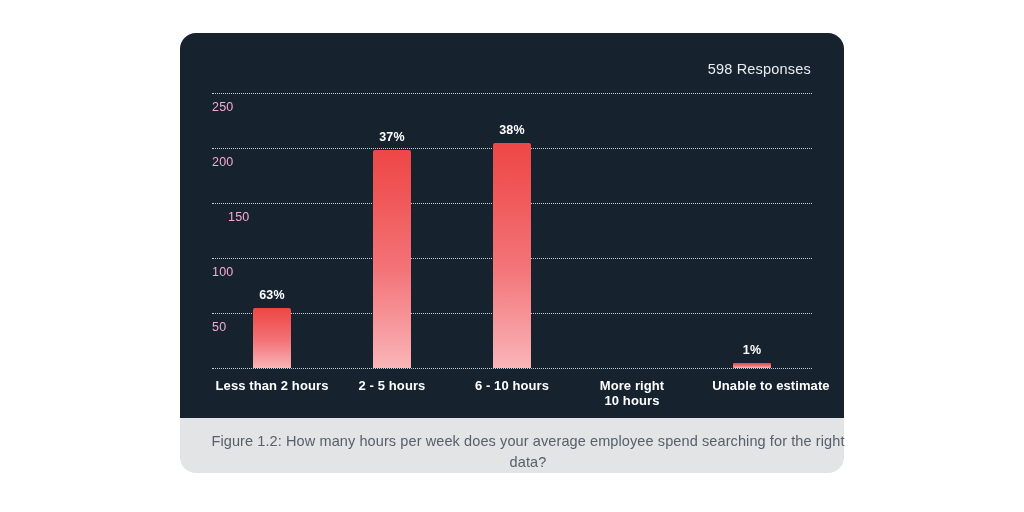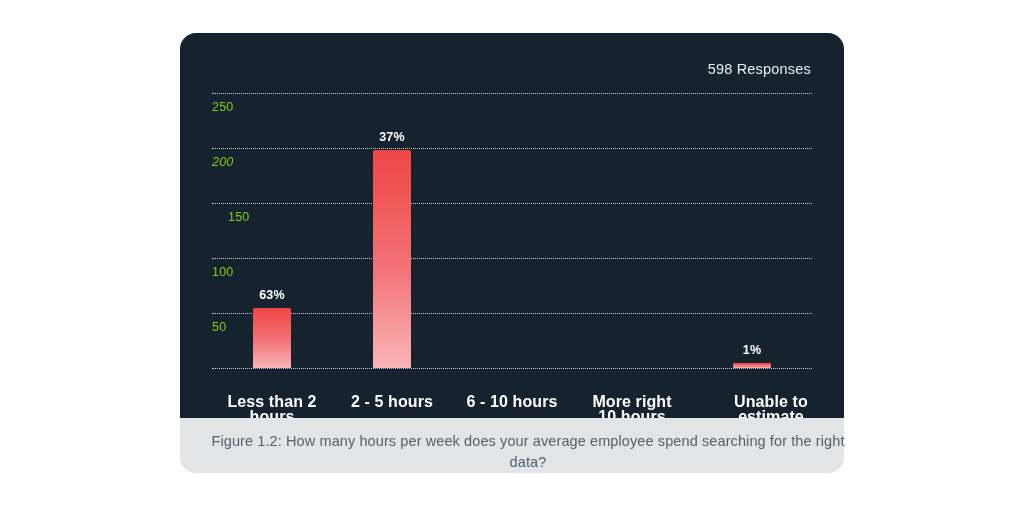--- a/index.html
+++ b/index.html
@@ -61,21 +61,21 @@
   }
 
   .gridline {
     position: absolute;
     left: 0; width: 600px; height: 0;
     border-top: 1.5px dotted rgba(233, 238, 243, 0.85);
   }
   .ytick {
     position: absolute;
     left: 0;
-    color: #84cc16;
+    color: #f9a8d4;
     font-size: 12.5px;
     letter-spacing: 0.2px;
   }
 
   .bars-layer {
     position: absolute;
     left: 0; top: 0;
     width: 600px; height: 385px;
   }
 
@@ -104,24 +104,24 @@
   }
 
   
   .xlabels {
     position: absolute;
     left: 32px; top: 345px;
     width: 600px; height: 40px;
   }
   .xlabel {
     position: absolute;
-    top: 16px;
+    top: 0;
     text-align: center;
     color: #ffffff;
-    font-size: 16px;
+    font-size: 13px;
     font-weight: bold;
     line-height: 15px;
     letter-spacing: 0.1px;
   }
 </style>
 </head>
 <body>
 
 <div id="figure-root">
 
@@ -137,33 +137,37 @@
       <div id="gridlines-layer">
           <div class="gridline" style="top: 335px;"></div>
           <div class="gridline" style="top: 60px;"></div>
           <div class="gridline" style="top: 115px;"></div>
           <div class="gridline" style="top: 170px;"></div>
           <div class="gridline" style="top: 225px;"></div>
           <div class="gridline" style="top: 280px;"></div>
         </div>
       <div id="yticks-layer">
           <div class="ytick" style="top: 67px;">250</div>
-          <div class="ytick" style="top: 122px; font-style: italic;">200</div>
+          <div class="ytick" style="top: 122px;">200</div>
           <div class="ytick" style="top: 177px; margin-left: 16px;">150</div>
           <div class="ytick" style="top: 232px;">100</div>
           <div class="ytick" style="top: 287px;">50</div>
         </div>
       <div class="bars-layer" id="bars-layer">
           <div class="bar-group" style="left: 41px; height: 86.5px;">
             <div class="bar" style="height: 60.5px;"></div>
             <div class="bar-value" style="bottom: 66.5px;">63%</div>
           </div>
           <div class="bar-group" style="left: 161px; height: 243.8px;">
             <div class="bar" style="height: 217.8px;"></div>
             <div class="bar-value" style="bottom: 223.8px;">37%</div>
+          </div>
+          <div class="bar-group" style="left: 281px; height: 251.5px;">
+            <div class="bar" style="height: 225.5px;"></div>
+            <div class="bar-value" style="bottom: 231.5px;">38%</div>
           </div>
           <div class="bar-group" style="left: 521px; height: 31.5px;">
             <div class="bar sliver" style="height: 5.5px;"></div>
             <div class="bar-value" style="bottom: 11.5px;">1%</div>
           </div>
         </div>
     </div>
 
     <div class="xlabels" id="xlabels-layer">
         <div class="xlabel" style="left: 0px; width: 120px;">

